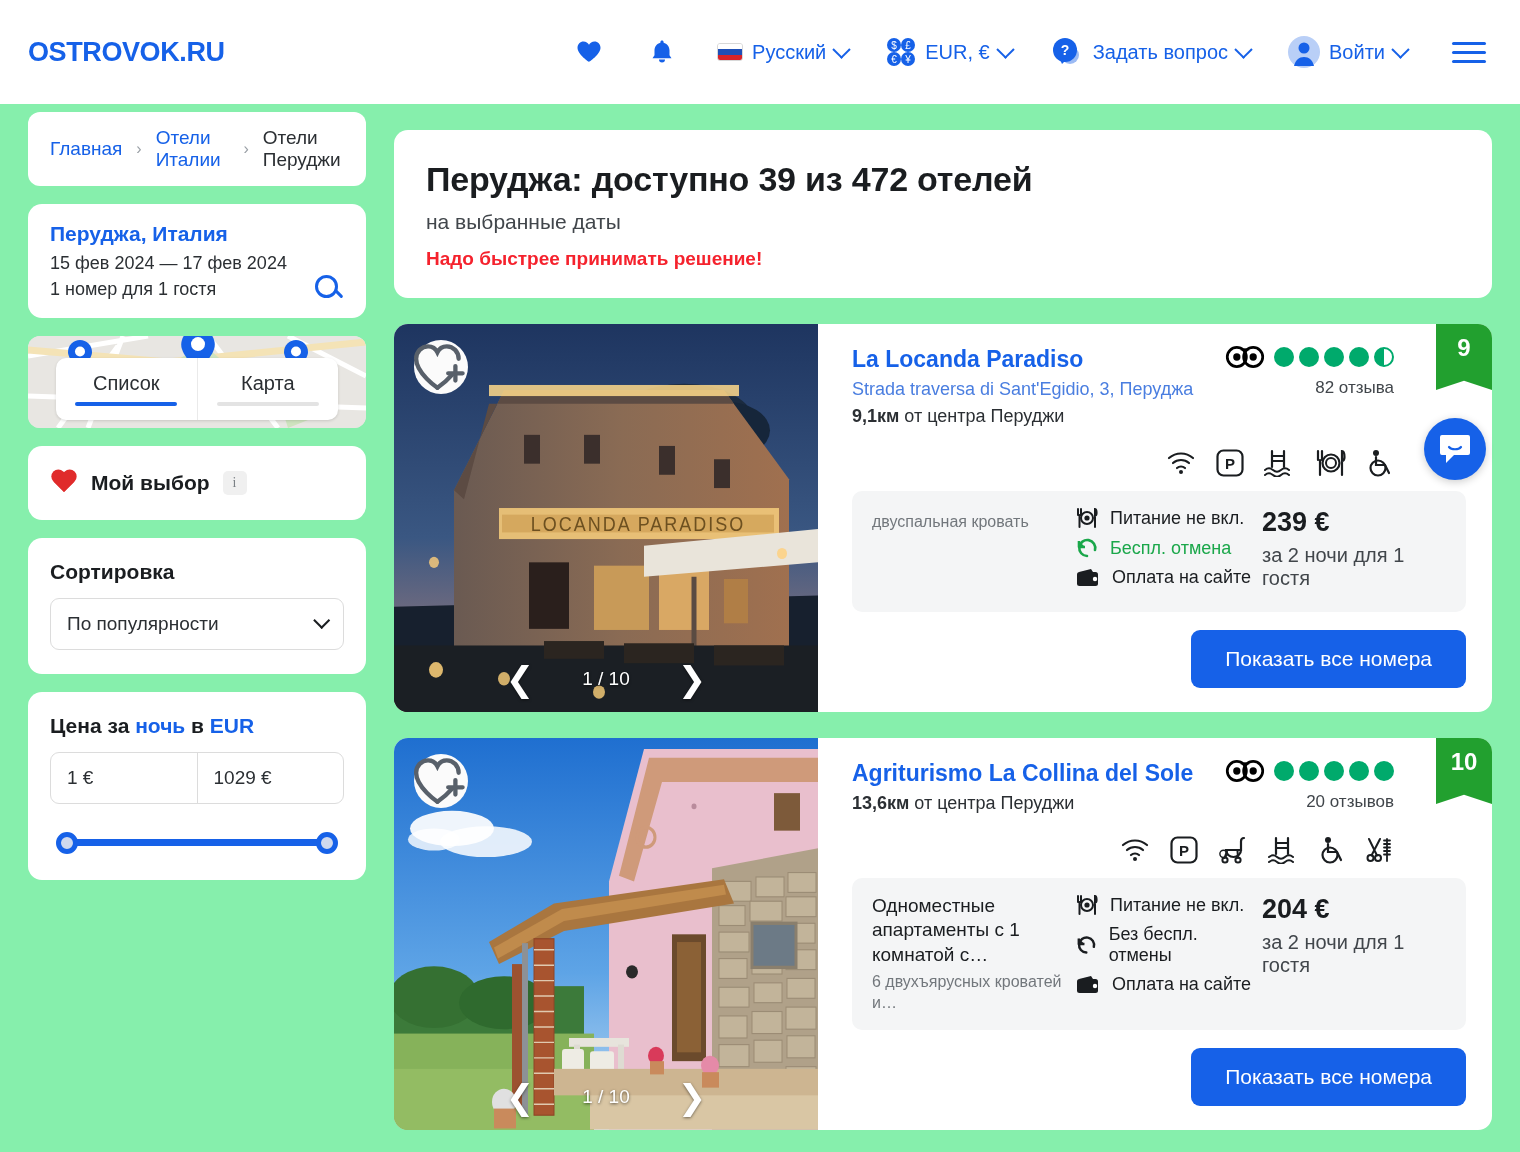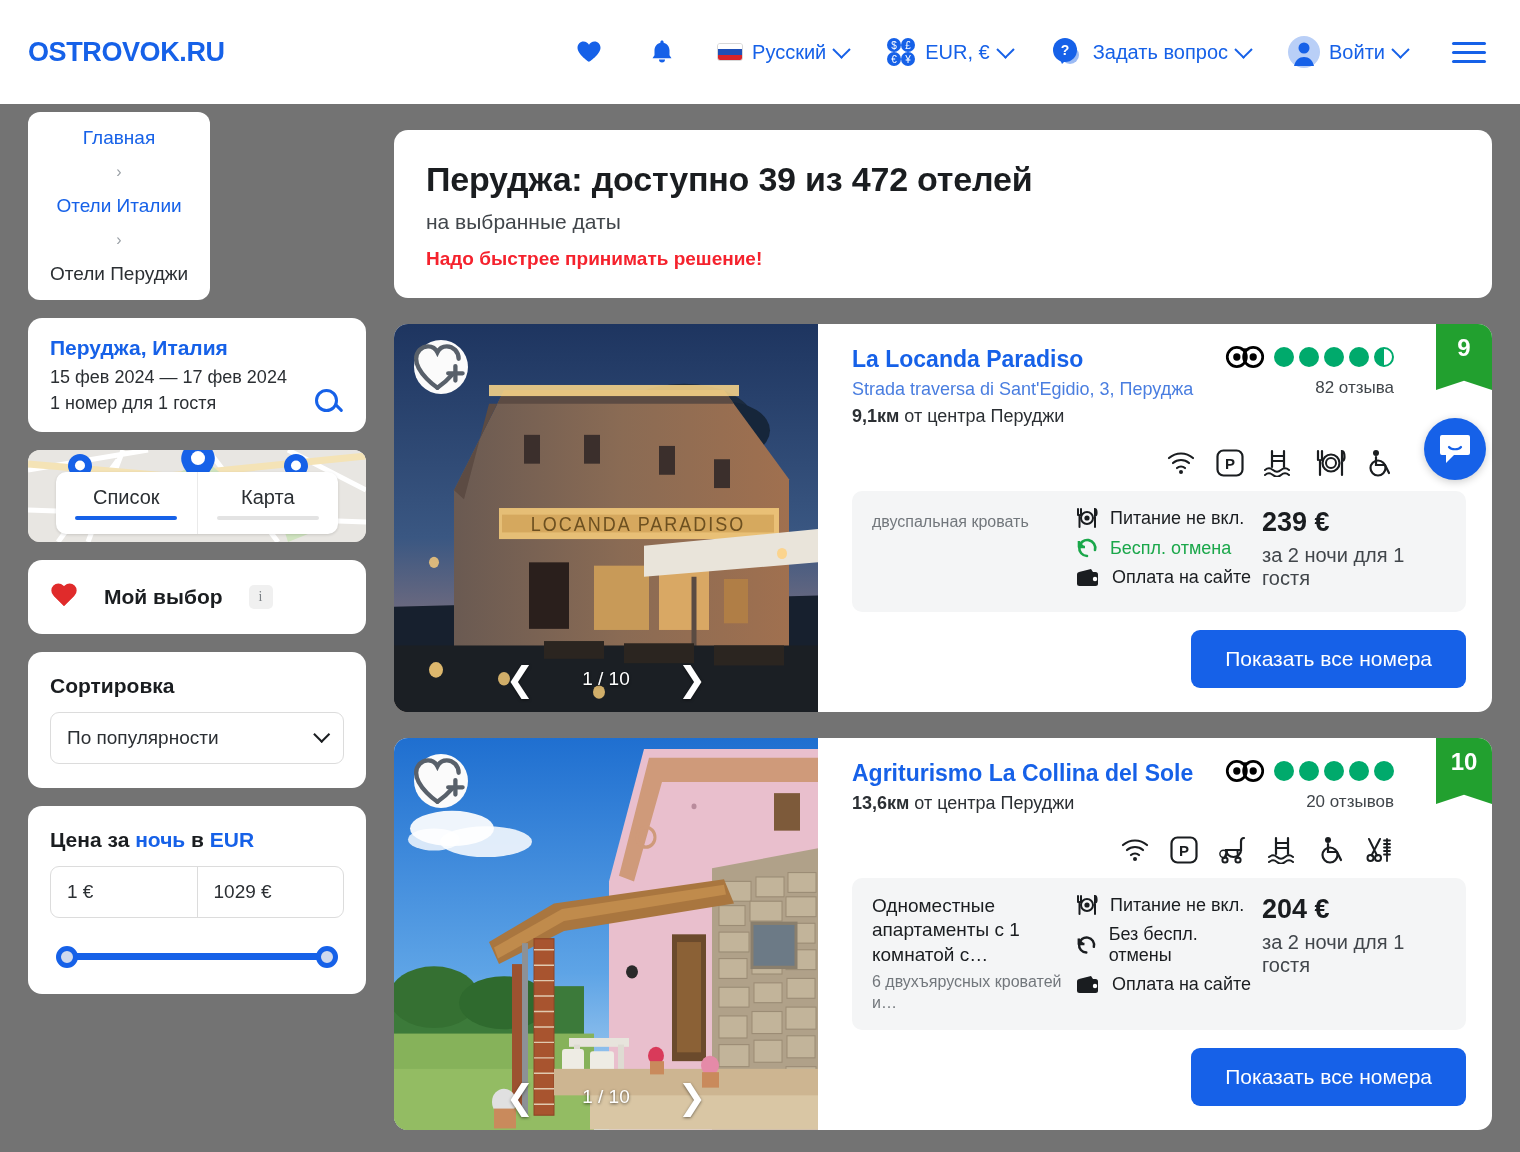--- a/index.html
+++ b/index.html
@@ -2,21 +2,21 @@
 <html><head>
 <meta charset="utf-8">
 <style>
   * { box-sizing: border-box; margin: 0; padding: 0; }
   html, body {
     width: 1520px; height: 1152px;
     background: #f2f2f2;
     font-family: "Liberation Sans", sans-serif;
     overflow: hidden;
   }
-  .page { position: relative; width: 1520px; height: 1152px; background: #737373; }
+  .page { position: relative; width: 1520px; height: 1152px; background: #86efac; }
 
   
   .header {
     height: 104px; background: #fff; display: flex; align-items: center;
     padding: 0 26px 0 28px;
   }
   .logo { font-size: 27px; font-weight: 700; color: #1661e8; letter-spacing: -0.4px;
           font-family: "Liberation Sans", sans-serif; position: relative; }
   .header-right { margin-left: auto; display: flex; align-items: center; gap: 4px; }
   .hitem { display: flex; align-items: center; gap: 9px; color: #1661e8;
@@ -30,21 +30,21 @@
   .burger { display: flex; flex-direction: column; gap: 6px; padding: 0 8px 0 24px; cursor: pointer;}
   .burger span { display: block; width: 34px; height: 3px; background: #1661e8; border-radius: 2px; }
 
   
   .content { display: flex; padding: 0 28px; gap: 0; }
   .col-left { width: 338px; flex: 0 0 338px; }
   .col-right { flex: 1; padding-left: 28px; }
 
   .breadcrumb {
     background: #fff; border-radius: 12px; display: inline-flex; align-items: center;
-    gap: 14px; padding: 15px 22px; font-size: 19px; margin-top: 0px; flex-direction: column;
+    gap: 14px; padding: 15px 22px; font-size: 19px; margin-top: 0px;
   }
   .crumb-link { color: #1661e8; cursor: pointer; }
   .crumb-cur { color: #2b2f33; }
   .crumb-sep { color: #9aa0a6; font-size: 16px; }
 
   .bc-row { padding-top: 8px; }
 
   .card {
     background: #fff; border-radius: 14px; margin-top: 18px; padding: 20px 24px;
   }
@@ -65,21 +65,21 @@
           background: #fff; border-radius: 10px; display: flex;
           box-shadow: 0 1px 3px rgba(0,0,0,.14); }
   .tab { flex: 1; display: flex; flex-direction: column; align-items: center;
          justify-content: center; font-size: 20px; color: #2b2f33; cursor: pointer;
          position: relative; }
   .tab + .tab { border-left: 1px solid #eaeaea; }
   .tab u { display: block; width: 102px; height: 4px; border-radius: 3px;
            background: #e3e3e3; margin-top: 7px; }
   .tab.active u { background: #1661e8; }
 
-  .fav-row { display: flex; align-items: center; gap: 26px; }
+  .fav-row { display: flex; align-items: center; gap: 13px; }
   .heart-red { width: 28px; height: 26px; position: relative; }
   .heart-red::before, .heart-red::after {
     content: ""; position: absolute; top: 0; width: 14px; height: 22px;
     background: #e02b2b; border-radius: 14px 14px 0 0; }
   .heart-red::before { left: 14px; transform: rotate(-45deg); transform-origin: 0 100%; }
   .heart-red::after { left: 0; transform: rotate(45deg); transform-origin: 100% 100%; }
   .fav-label { font-size: 21px; font-weight: 700; color: #1a1d20; }
   .info-i { width: 24px; height: 24px; background: #f0f0f0; border-radius: 5px;
             color: #7b8085; font-size: 14px; display: flex; align-items: center;
             justify-content: center; font-family: "Liberation Serif", serif; cursor: pointer;}

